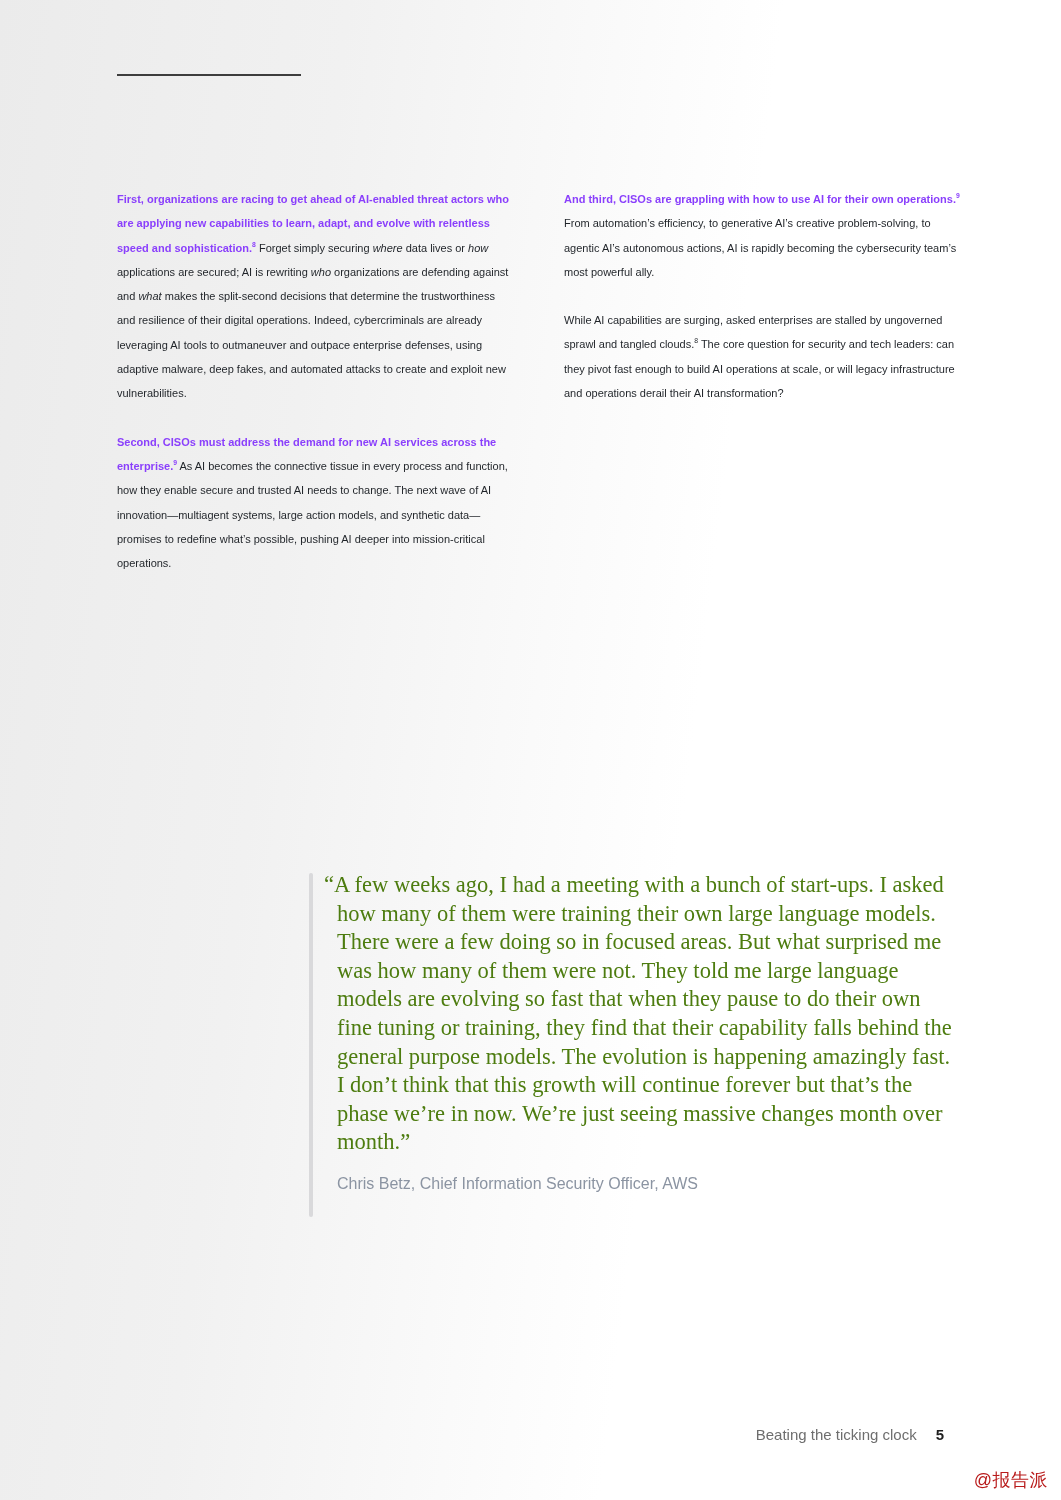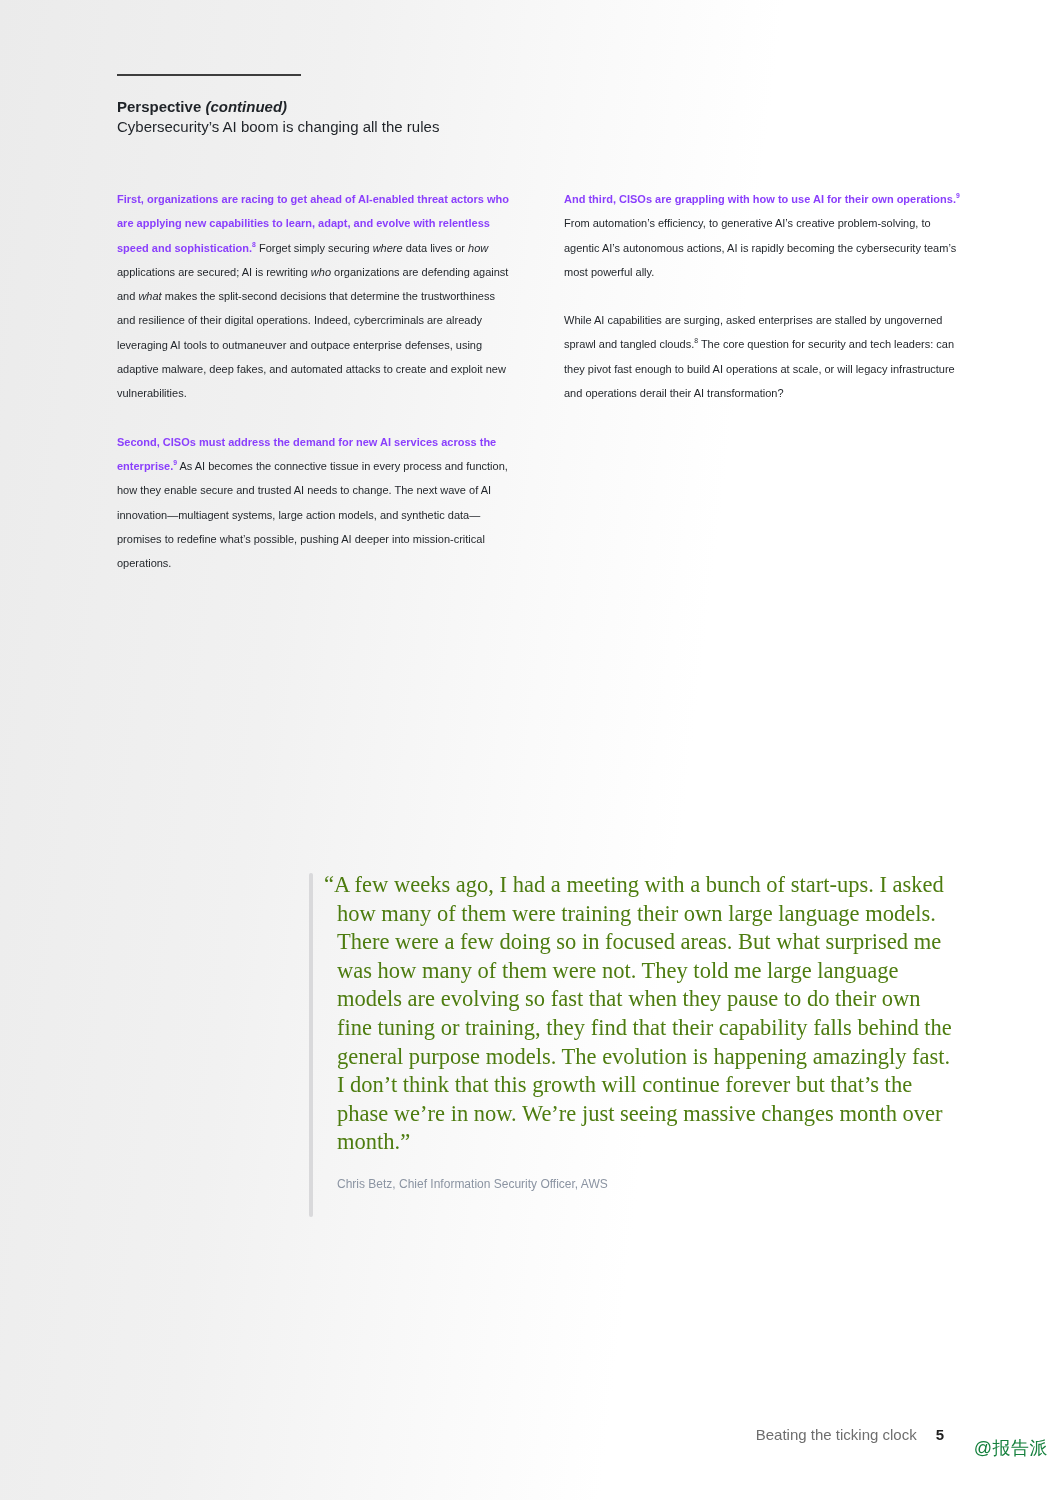--- a/index.html
+++ b/index.html
@@ -69,57 +69,53 @@
     margin: 0 0 0 28px;
     width: 622px;
     text-indent: -13px;
     font-family: "Liberation Serif", "DejaVu Serif", serif;
     font-size: 22.5px;
     line-height: 28.6px;
     color: #4d7c0f;
   }
   .quote-attribution {
     margin: 18px 0 0 28px;
-    font-size: 12px;
+    font-size: 16px;
     line-height: 18px;
     color: #8b94a2;
   }
 
   .footer {
     position: absolute;
     left: 0; right: 117px; top: 1426px;
     display: flex;
     justify-content: flex-end;
     align-items: center;
     gap: 19px;
     font-size: 15px;
   }
   .footer-section { color: #6e6e6e; }
   .footer-page { color: #1f1f1f; font-weight: 700; }
 
   .watermark {
     position: absolute;
-    right: 13px; top: 1436px;
+    right: 13px; top: 1468px;
     font-size: 18px;
-    color: #15803d;
+    color: #b91c1c;
     letter-spacing: 0.5px;
     margin-left: 12px;
   }
 </style>
 </head>
 <body>
 
 <div class="page">
 
   <div class="top-rule"></div>
 
-  <div class="kicker-block">
-    <div class="kicker-line1"><span>Perspective </span><span class="kicker-italic">(continued)</span></div>
-    <div class="kicker-line2">Cybersecurity’s AI boom is changing all the rules</div>
-  </div>
 
   <div class="columns">
     <div class="col">
       <p><span class="seg-lead">First, organizations are racing to get ahead of AI-enabled threat actors who are applying new capabilities to learn, adapt, and evolve with relentless speed and sophistication.</span><span class="seg-sup-lead">8</span><span> Forget simply securing </span><span class="seg-i">where</span><span> data lives or </span><span class="seg-i">how</span><span> applications are secured; AI is rewriting </span><span class="seg-i">who</span><span> organizations are defending against and </span><span class="seg-i">what</span><span> makes the split-second decisions that determine the trustworthiness and resilience of their digital operations. Indeed, cybercriminals are already leveraging AI tools to outmaneuver and outpace enterprise defenses, using adaptive malware, deep fakes, and automated attacks to create and exploit new vulnerabilities.</span></p>
       <p><span class="seg-lead">Second, CISOs must address the demand for new AI services across the enterprise.</span><span class="seg-sup-lead">9</span><span> As AI becomes the connective tissue in every process and function, how they enable secure and trusted AI needs to change. The next wave of AI innovation—multiagent systems, large action models, and synthetic data—promises to redefine what’s possible, pushing AI deeper into mission-critical operations.</span></p>
     </div>
     <div class="col">
       <p><span class="seg-lead">And third, CISOs are grappling with how to use AI for their own operations.</span><span class="seg-sup-lead">9</span><span> From automation’s efficiency, to generative AI’s creative problem-solving, to agentic AI’s autonomous actions, AI is rapidly becoming the cybersecurity team’s most powerful ally.</span></p>
       <p><span>While AI capabilities are surging, asked enterprises are stalled by ungoverned sprawl and tangled clouds.</span><span class="seg-sup">8</span><span> The core question for security and tech leaders: can they pivot fast enough to build AI operations at scale, or will legacy infrastructure and operations derail their AI transformation?</span></p>
     </div>

